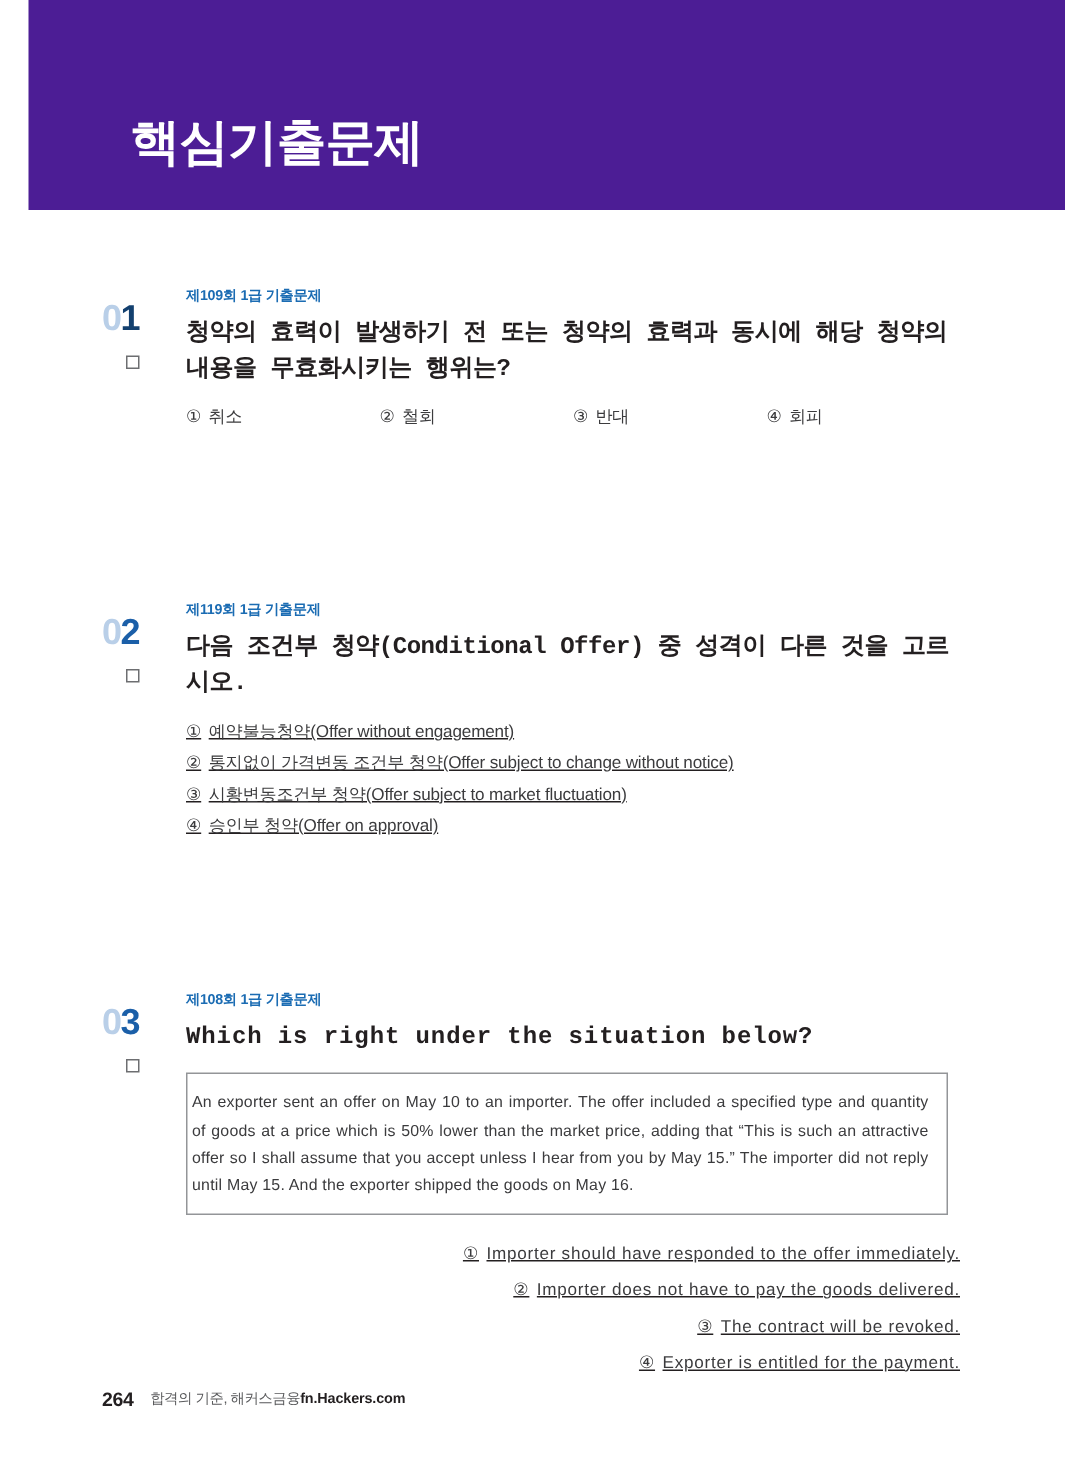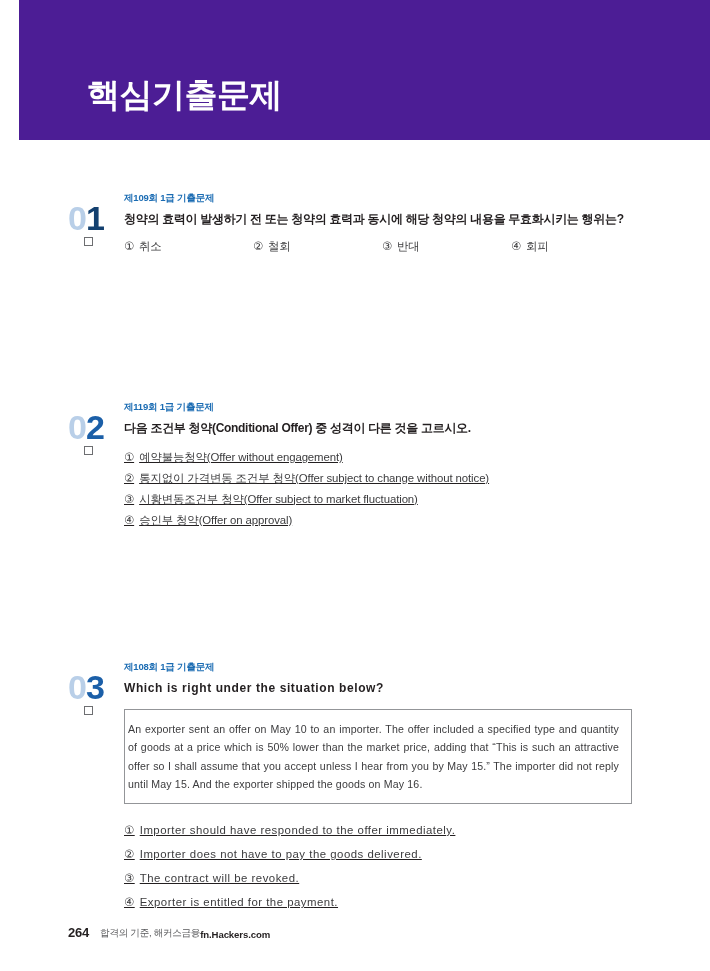--- a/index.html
+++ b/index.html
@@ -45,21 +45,21 @@
     width: 710px;
   }
   #question-1 { top: 193px; }
   #question-2 { top: 402px; }
   #question-3 { top: 662px; }
 
   .q-number {
     position: absolute;
     left: 68px;
     top: 8px;
-    font-size: 34px;
+    font-size: 24px;
     font-weight: bold;
     line-height: 1;
     letter-spacing: -1px;
     white-space: nowrap;
   }
   .q-number .zero {
     color: #b9cfe8;
   }
   .q-number .digit {
     color: #1b5fa8;
@@ -88,26 +88,27 @@
   .q-source {
     font-size: 9.5px;
     font-weight: bold;
     color: #1b6cb3;
     letter-spacing: -0.2px;
     line-height: 1;
     margin: 0 0 7px 0;
   }
 
   .q-title {
-    font-size: 12px;
+    font-size: 16px;
     font-weight: bold;
     color: #231f20;
     line-height: 1.55;
     letter-spacing: -0.3px;
     margin: 0;
+    font-family: Liberation Mono, monospace;
   }
   .q-title.latin {
     letter-spacing: 0.6px;
   }
 
   
   .options-row {
     margin-top: 11px;
     display: flex;
     font-size: 11.4px;
@@ -138,20 +139,21 @@
     margin-right: 5px;
   }
   .options-list.latin .opt {
     letter-spacing: 0.5px;
   }
   #question-3 .options-list {
     margin-top: 14px;
   }
   #question-3 .options-list .opt {
     line-height: 2.12;
+    text-align: right;
   }
 
   
   .passage-box {
     margin-top: 12px;
     width: 508px;
     box-sizing: border-box;
     border: 1px solid #939598;
     padding: 10px 12px 10px 3px;
   }
@@ -163,21 +165,21 @@
     letter-spacing: 0.15px;
     margin: 0;
   }
 
   
   .footer {
     position: absolute;
     left: 68px;
     top: 925px;
     display: flex;
-    align-items: flex-end;
+    align-items: center;
     white-space: nowrap;
   }
   .footer-page {
     font-size: 13px;
     font-weight: bold;
     color: #231f20;
     letter-spacing: -0.2px;
   }
   .footer-slogan {
     font-size: 9.6px;

